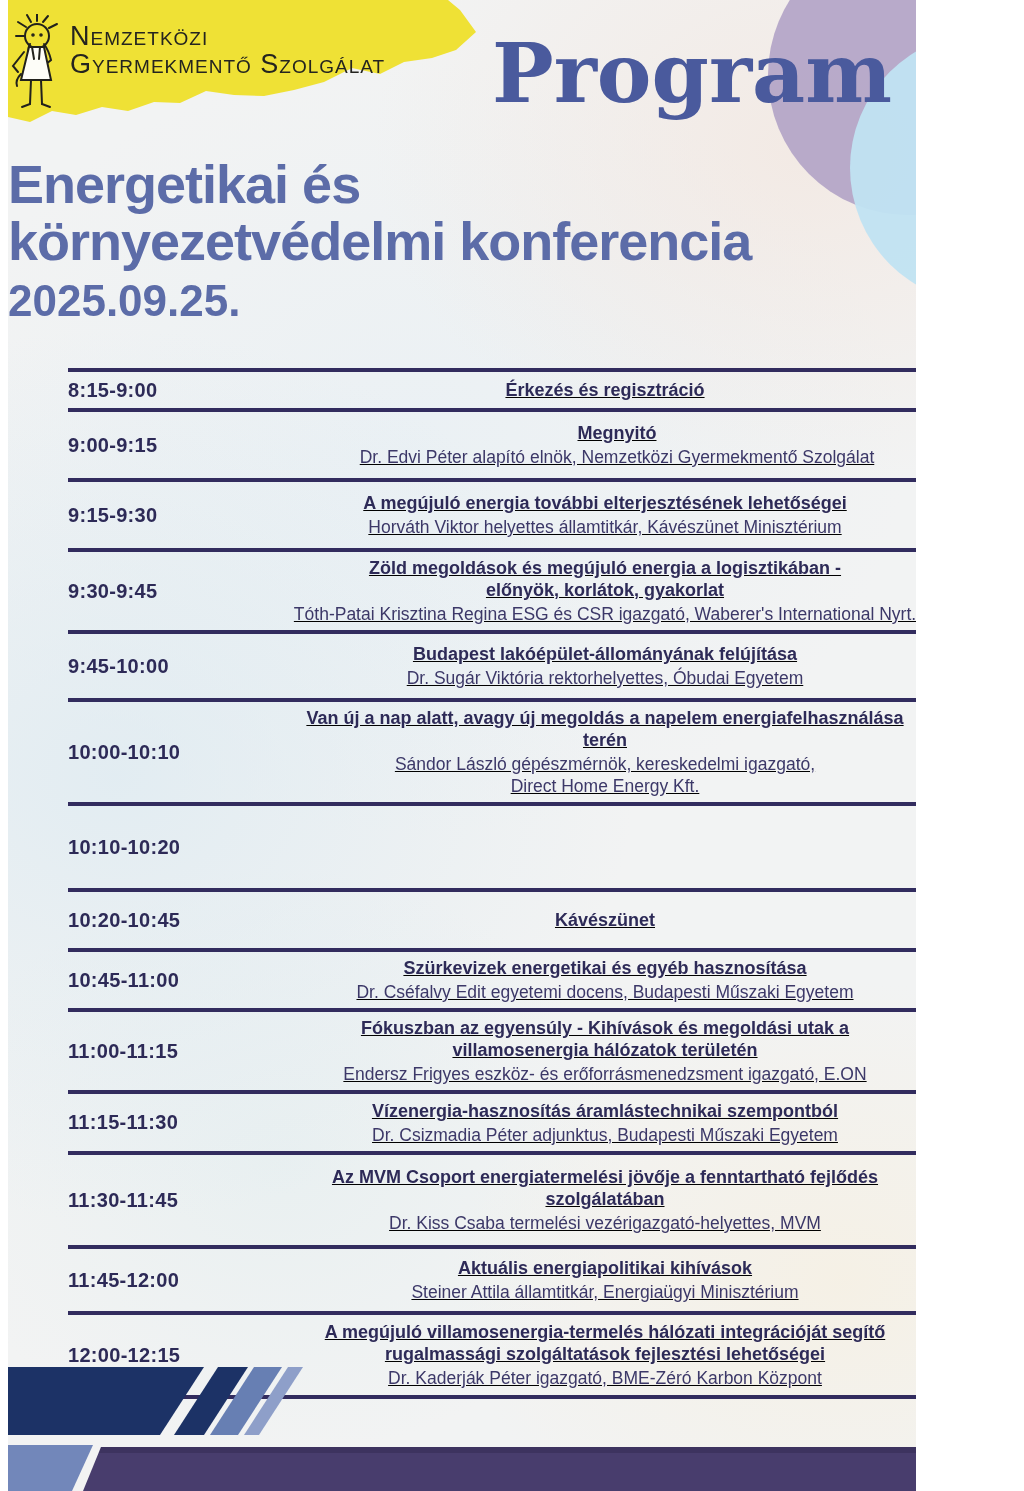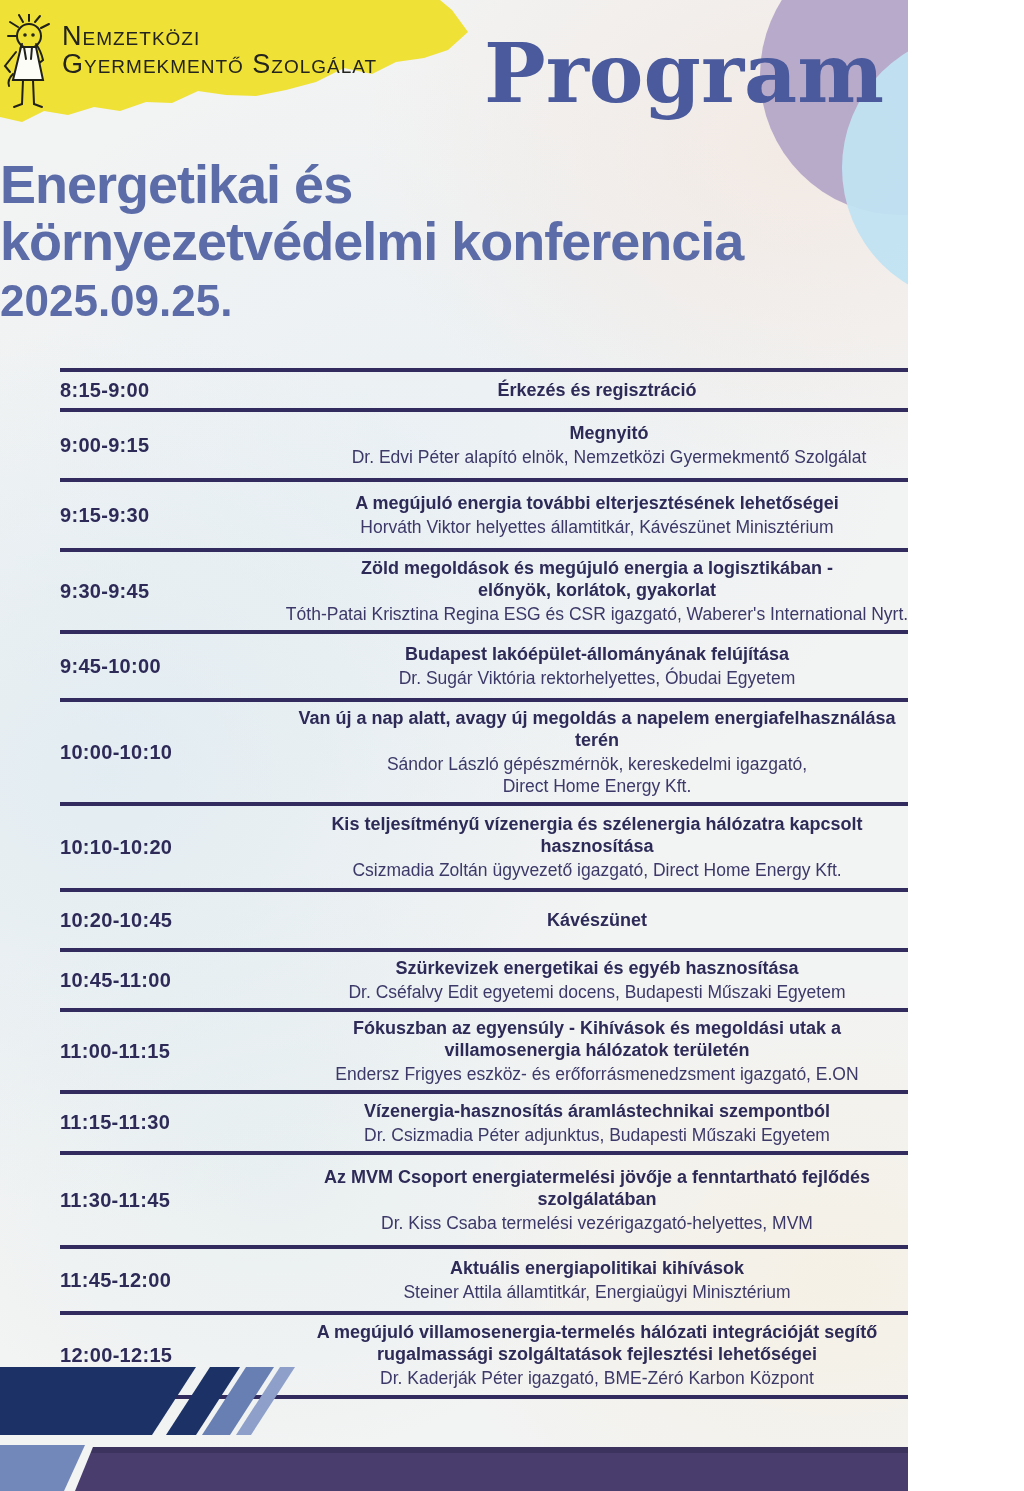--- a/index.html
+++ b/index.html
@@ -6,20 +6,21 @@
   .page{
     position:relative; width:908px; height:1491px; overflow:hidden;
     font-family:"Liberation Sans", sans-serif;
     background:
       radial-gradient(620px 480px at 88% 10%, rgba(243,226,216,.55), transparent 70%),
       radial-gradient(720px 620px at 12% 52%, rgba(213,231,241,.55), transparent 72%),
       radial-gradient(560px 430px at 92% 86%, rgba(247,239,222,.65), transparent 70%),
       radial-gradient(680px 540px at 45% 30%, rgba(227,238,245,.5), transparent 72%),
       radial-gradient(500px 420px at 30% 78%, rgba(222,236,238,.45), transparent 70%),
       #f2f3f3;
+    margin-left: 8px;
   }
   svg{display:block;}
   
   .circle{position:absolute;border-radius:50%;}
   .circle.purple{left:760px; top:-65px; width:280px; height:280px; background:var(--c-circle_purple); opacity:.92;}
   .circle.blue{left:842px; top:32px; width:272px; height:272px; background:var(--c-circle_blue); opacity:.95;}
   
   .torn{position:absolute; left:0; top:0; width:480px; height:135px;}
   .torn polygon{fill:var(--c-yellow);}
   .doodle{position:absolute; left:2px; top:14px; width:54px; height:106px;}
@@ -44,21 +45,21 @@
     position:absolute; left:60px; top:368px; width:908px;
     border-bottom:4px solid var(--c-divider);
   }
   .row{display:flex; box-sizing:border-box; border-top:4px solid var(--c-divider); align-items:center;}
   .cell-time{
     flex:0 0 200px; text-align:left; font-weight:700; font-size:20px;
     color:var(--c-ink); letter-spacing:.3px;
   }
   .cell-content{
     flex:1 1 auto; display:flex; flex-direction:column; justify-content:flex-start;
-    text-align:center; padding:5px 34px 5px 0;
+    text-align:center; padding:5px 34px 5px 0;text-decoration:underline;
   }
   .s-title{font-weight:700; font-size:18px; line-height:22px; color:var(--c-ink); white-space:pre-line;}
   .s-speaker{font-weight:400; font-size:17.5px; line-height:22px; color:var(--c-speaker); white-space:pre-line; margin-top:2px;}
   
   .footer-decor{position:absolute; left:0; top:1360px; width:1024px; height:131px;}
 </style>
 </head>
 <body>
 
 <div class="page">
@@ -146,25 +147,20 @@
         <div class="cell-time">10:00-10:10</div>
         <div class="cell-content">
           <div class="s-title">Van új a nap alatt, avagy új megoldás a napelem energiafelhasználása
 terén</div>
           <div class="s-speaker">Sándor László gépészmérnök, kereskedelmi igazgató,
 Direct Home Energy Kft.</div>
         </div>
       </div>
       <div class="row" style="min-height: 86px;">
         <div class="cell-time">10:10-10:20</div>
-        <div class="cell-content">
-          <div class="s-title">Kis teljesítményű vízenergia és szélenergia hálózatra kapcsolt
-hasznosítása</div>
-          <div class="s-speaker">Csizmadia Zoltán ügyvezető igazgató, Direct Home Energy Kft.</div>
-        </div>
       </div>
       <div class="row" style="min-height: 60px;">
         <div class="cell-time">10:20-10:45</div>
         <div class="cell-content">
           <div class="s-title">Kávészünet</div>
         </div>
       </div>
       <div class="row" style="min-height: 57px;">
         <div class="cell-time">10:45-11:00</div>
         <div class="cell-content">

